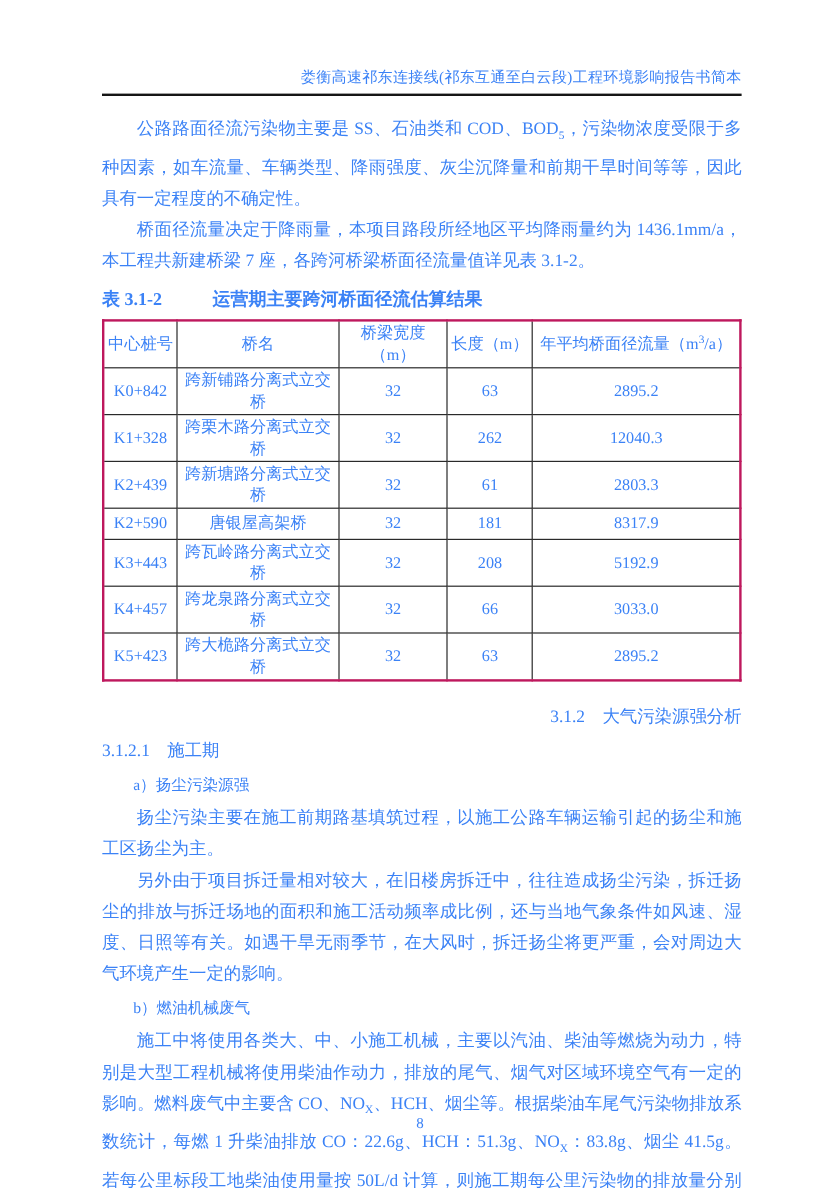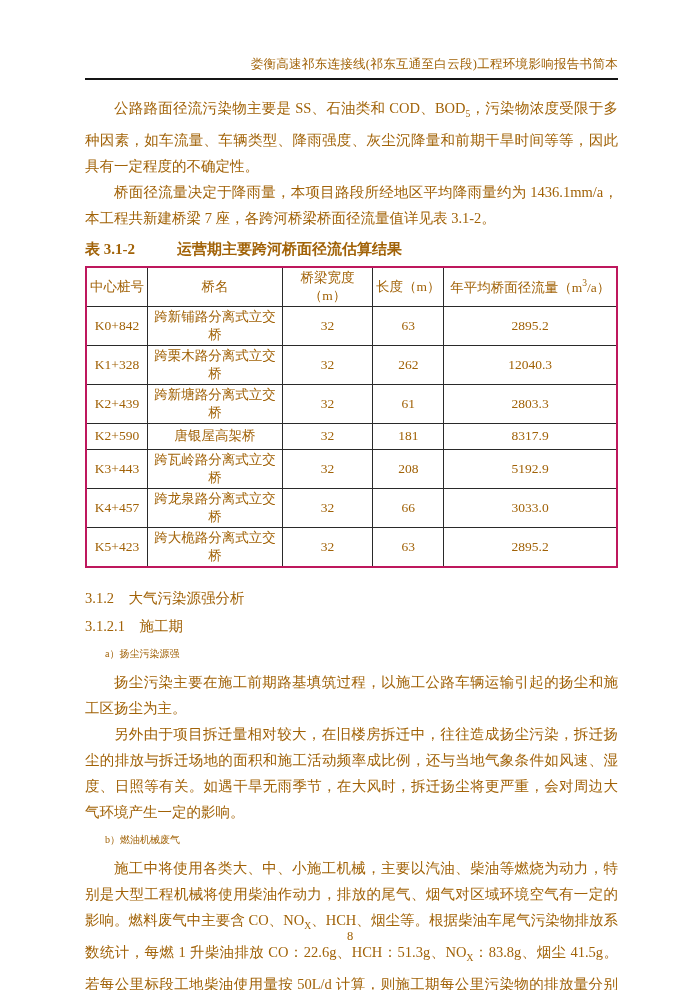--- a/index.html
+++ b/index.html
@@ -1,18 +1,18 @@
 <!DOCTYPE html>
 <html><head>
 <meta charset="utf-8">
 <style>
   html,body { margin:0; padding:0; background:#9b9b9b; }
   .page {
     width:700px; height:990px; margin:0 auto;
-    background:#ffffff; color:#a16207;
+    background:#ffffff; color:#3b82f6;
     font-family:"Liberation Serif","DejaVu Serif",serif;
     position:relative; box-sizing:border-box;
     padding:56px 82px 0 85px;
     overflow:hidden;
   }
   .running-header {
     text-align:right; font-size:12.5px; letter-spacing:.3px;
     padding-bottom:5px; border-bottom:2px solid #151515;
     white-space:nowrap;
   }
@@ -38,23 +38,23 @@
   .data-table td { height:23px; }
   .data-table col.c1 { width:11.6%; }
   .data-table col.c2 { width:25.4%; }
   .data-table col.c3 { width:17.0%; }
   .data-table col.c4 { width:13.4%; }
   .data-table col.c5 { width:32.6%; }
   .heading {
     font-size:14.5px; font-weight:normal; line-height:26px;
     margin:2px 0; text-align:left;
   }
-  .heading.first { margin-top:17px; }
+  .heading.first { margin-top:17px;text-align:right; }
   .list-head {
-    font-size:10px; line-height:26px; text-indent:2em; margin:2px 0;
+    font-size:13px; line-height:26px; text-indent:2em; margin:2px 0;
   }
   sub { font-size:9.5px; }
   sup { font-size:9.5px; }
   .page-footer {
     position:absolute; bottom:46px; left:0; width:100%;
     text-align:center; font-size:12.5px;
   }
 </style>
 </head>
 <body>

